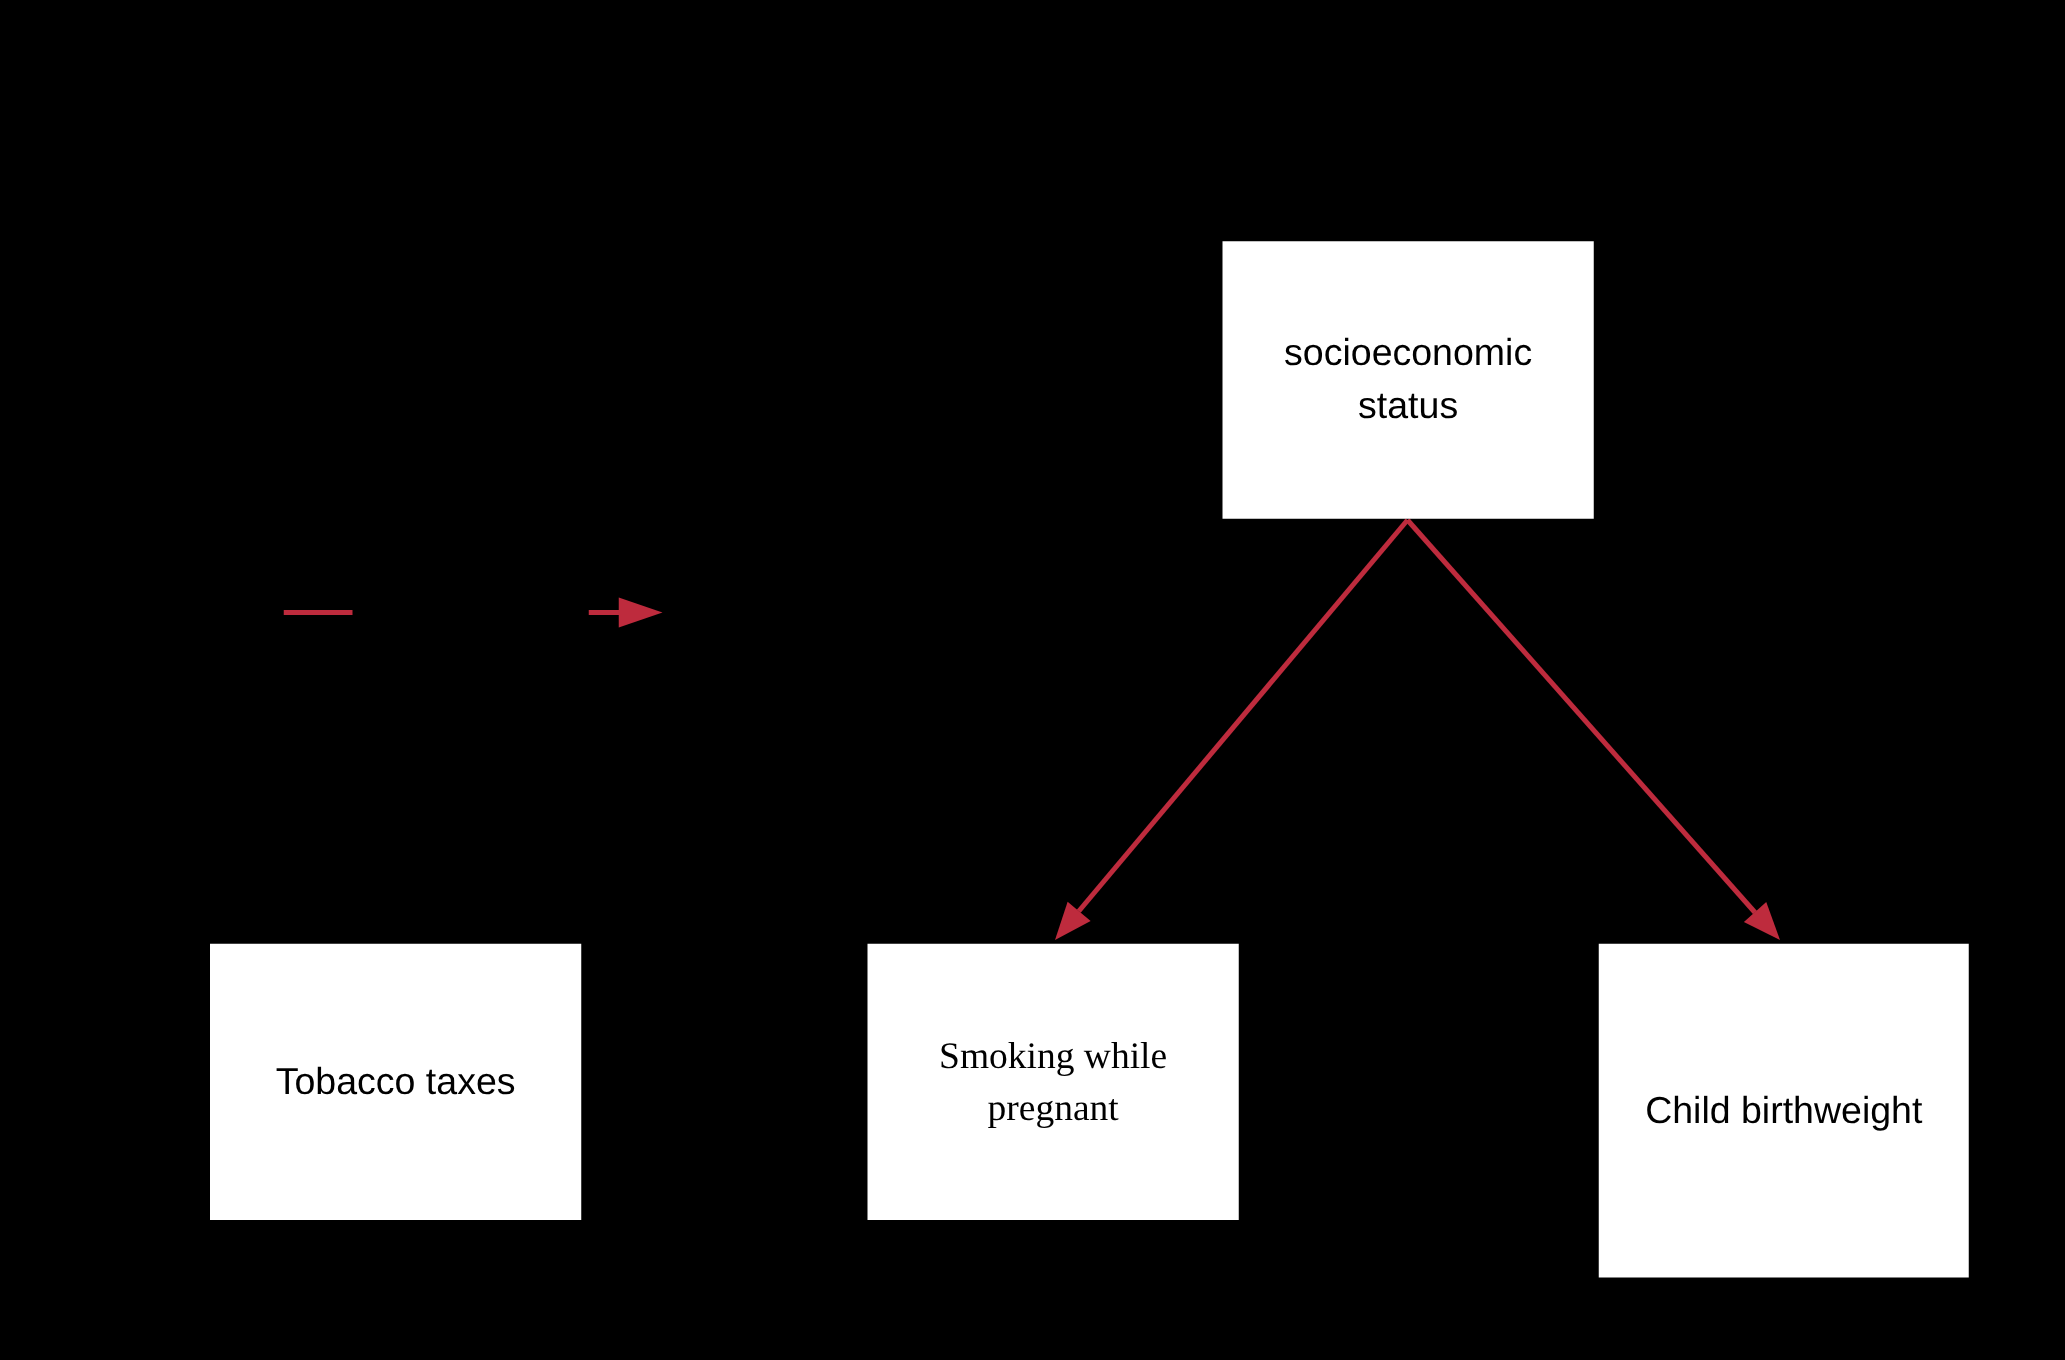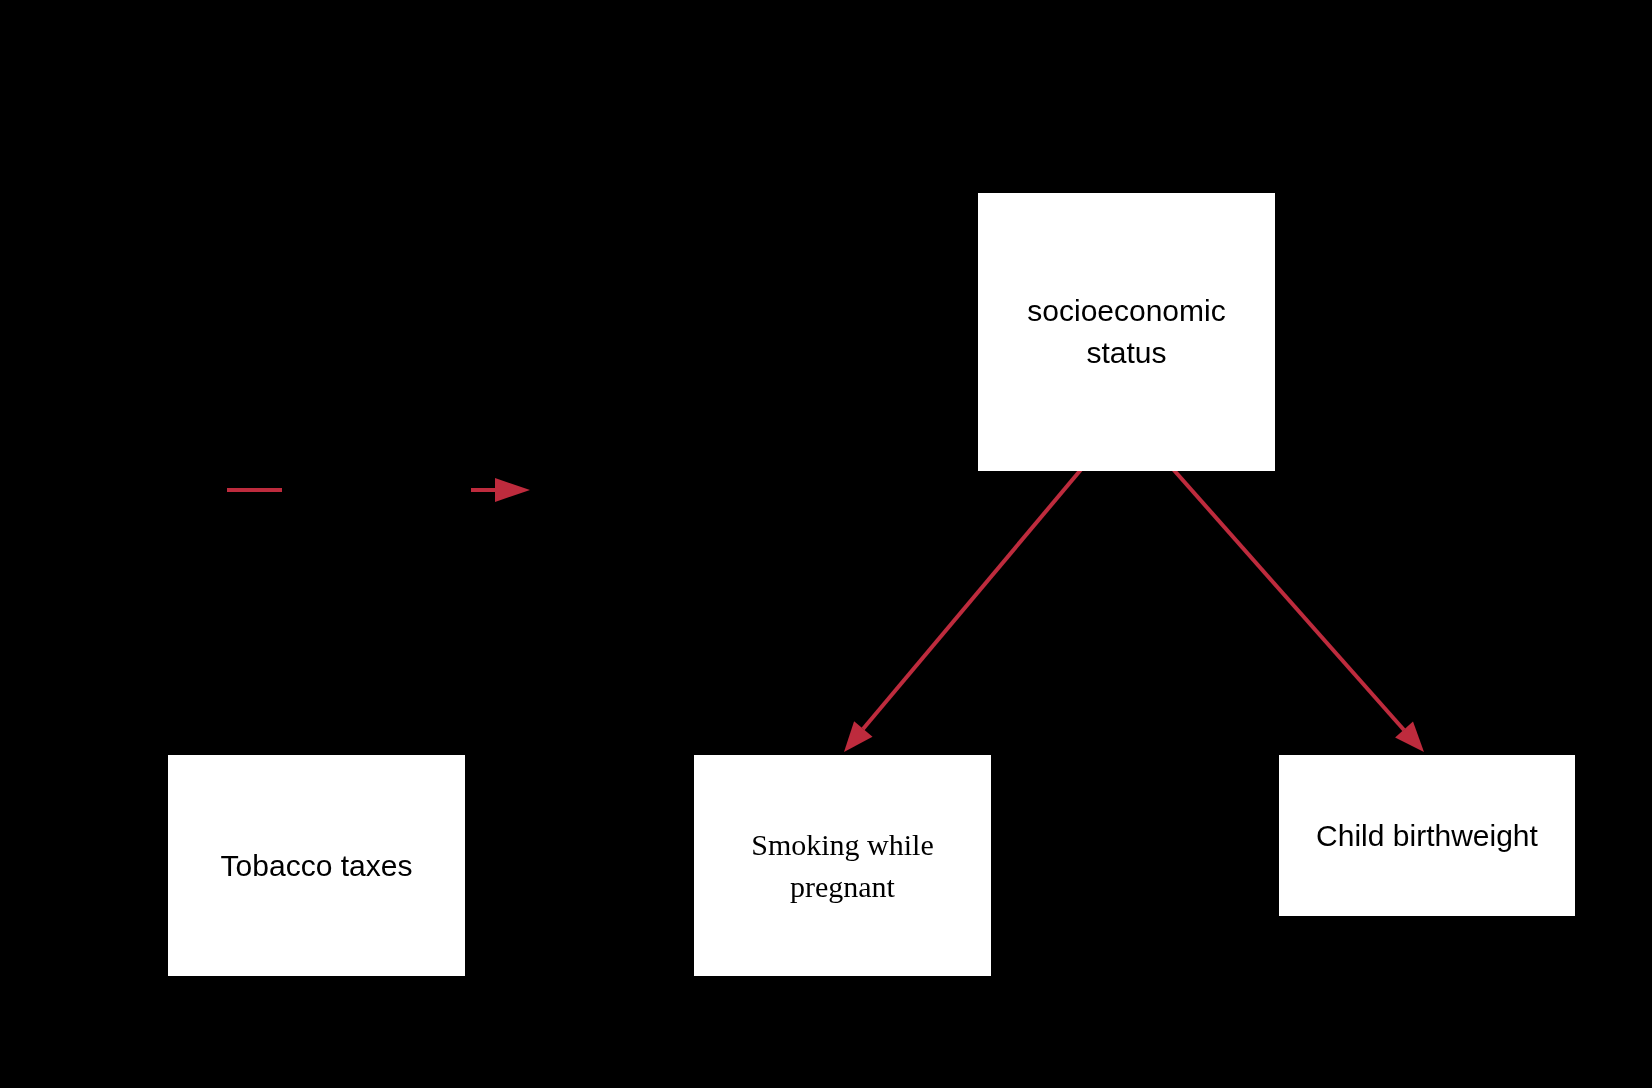--- a/index.html
+++ b/index.html
@@ -40,24 +40,24 @@
     align-items:center;
     justify-content:center;
     text-align:center;
   }
   .node-label{
     color:var(--box-text);
     font-size:30px;
     line-height:42px;
     white-space:pre-line;
   }
-  .node-ses{left:978px;top:193px;width:297px;height:278px;}
+  .node-ses{left:978px;top:193px;width:297px;height:222px;}
   .node-tobacco{left:168px;top:755px;width:297px;height:221px;}
   .node-smoking{left:694px;top:755px;width:297px;height:221px;font-family:Liberation Serif, serif;}
-  .node-birthweight{left:1279px;top:755px;width:296px;height:161px;}
+  .node-birthweight{left:1279px;top:755px;width:296px;height:267px;}
 </style>
 </head>
 <body>
 
 <div class="canvas">
 
   <svg class="arrow-layer" viewBox="0 0 1652 1088">
 
     <g>
       <line class="edge-line" x1="1126" y1="416" x2="863" y2="729"></line>

